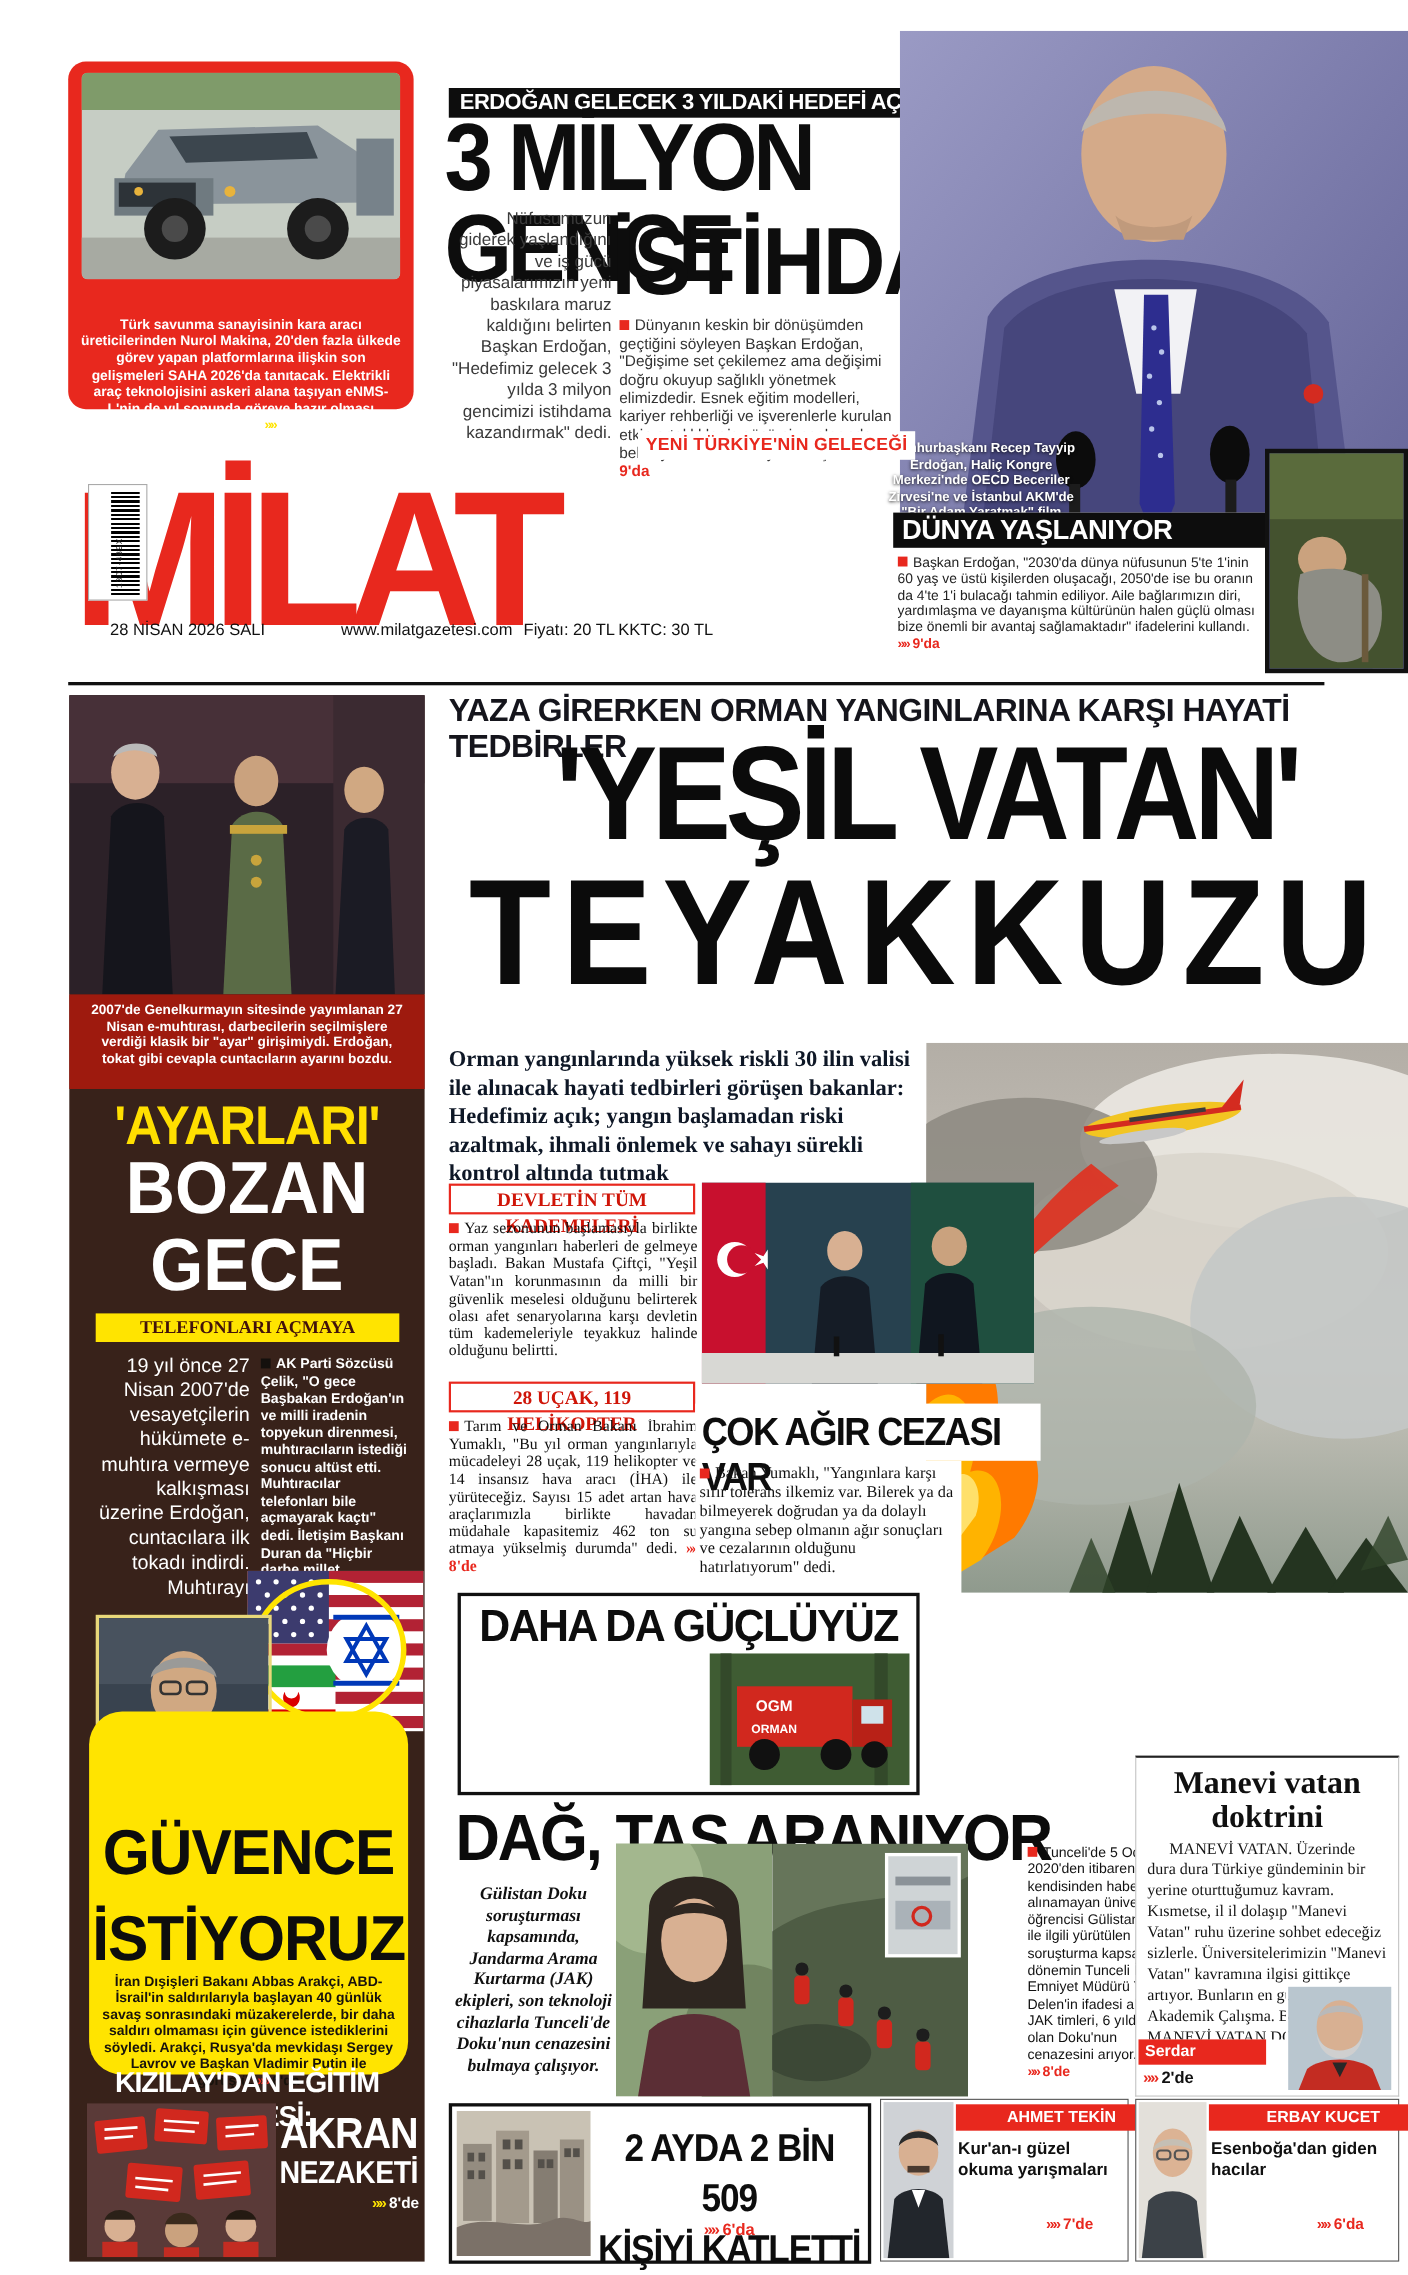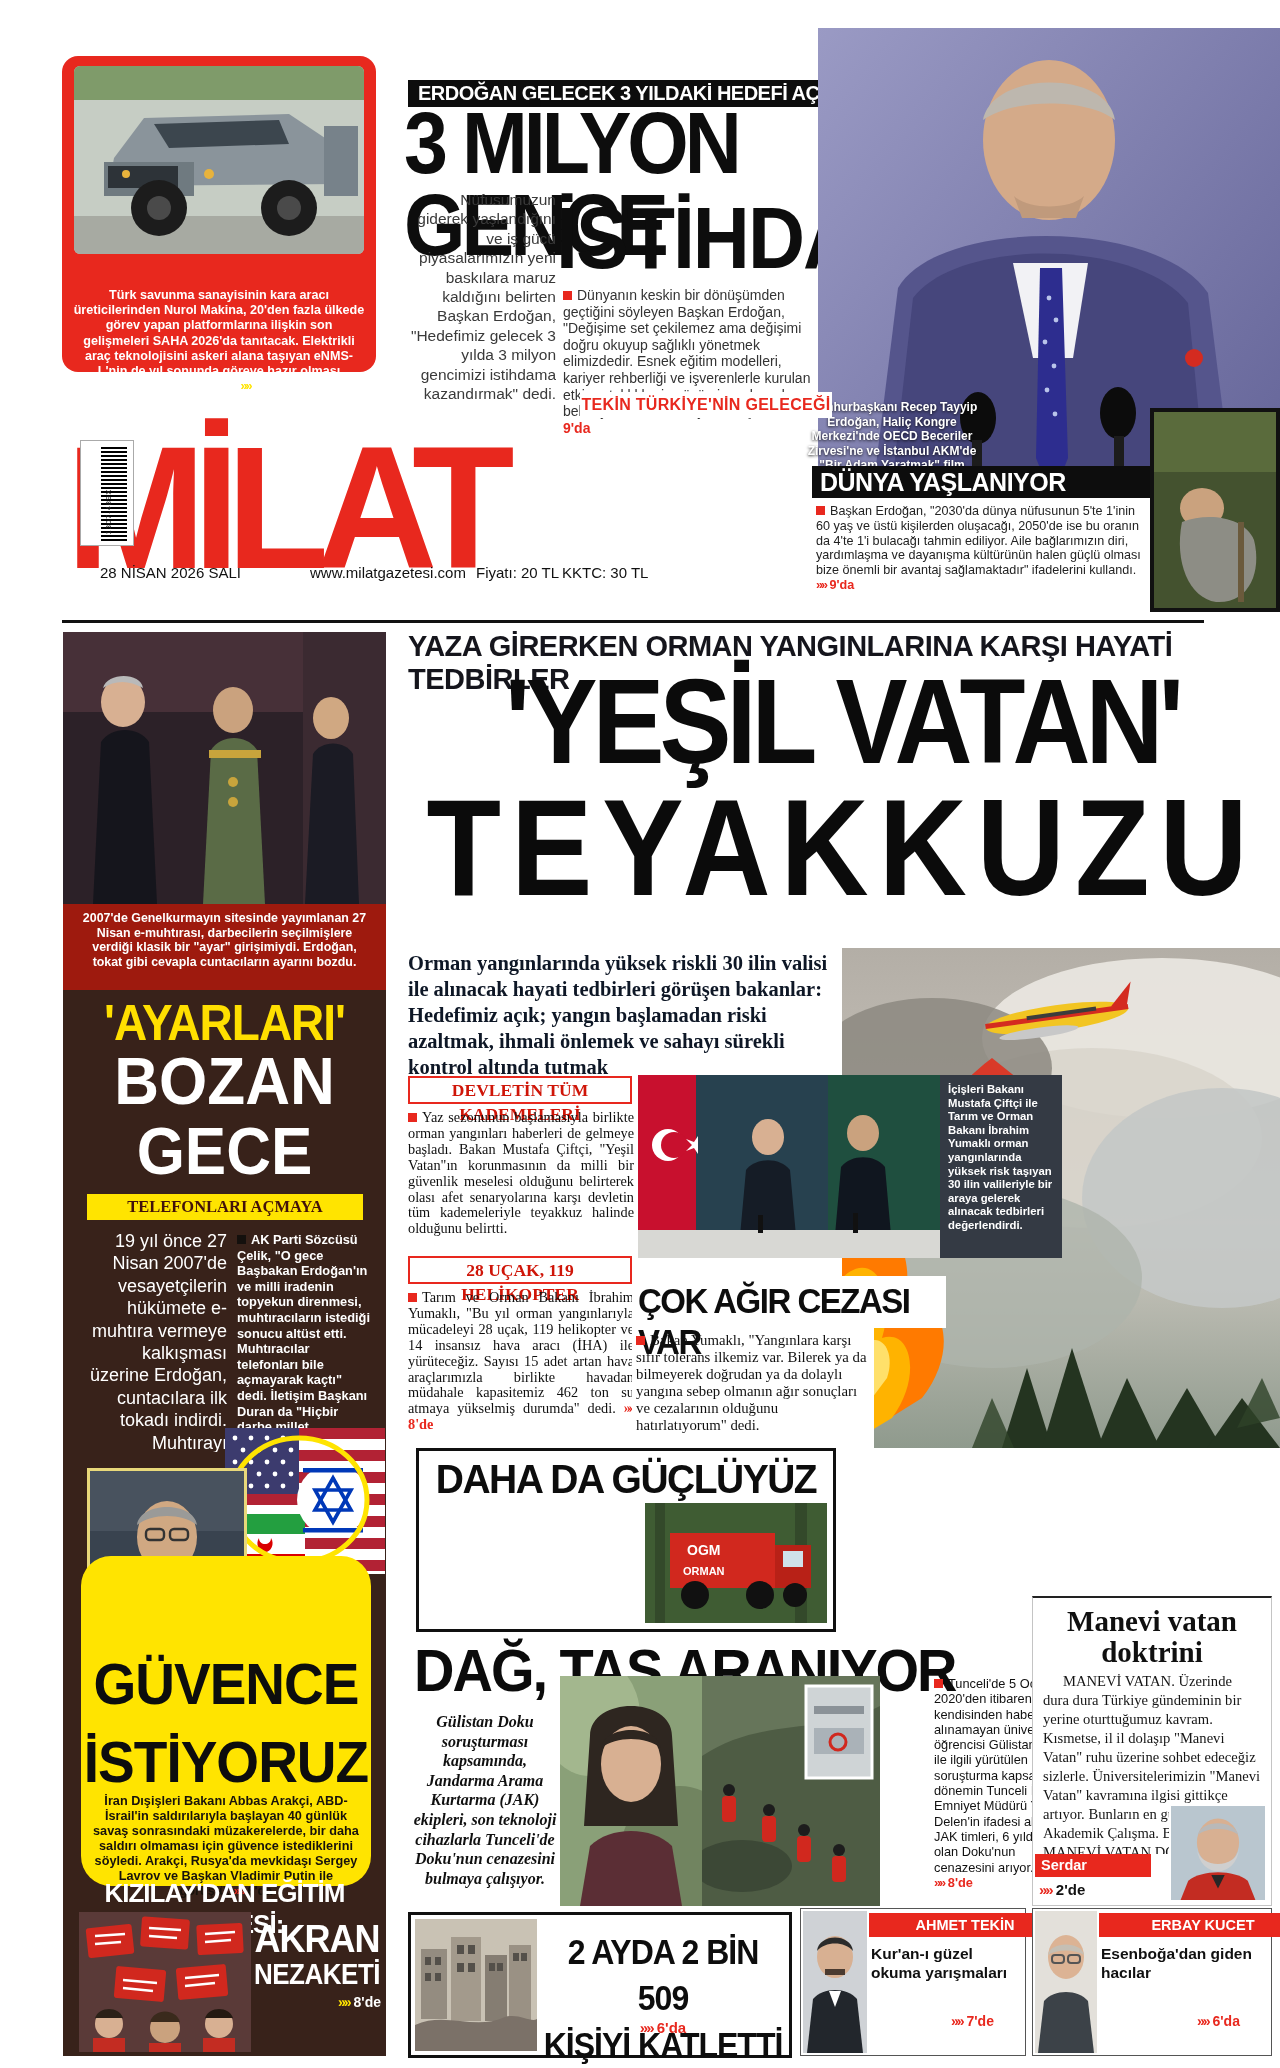--- a/index.html
+++ b/index.html
@@ -217,21 +217,21 @@
       <path d="M28,110 C20,150 35,186 62,190 C95,192 108,160 100,128 C90,105 55,100 28,110Z" fill="#8d8d85"></path>
       <rect x="84" y="110" width="6" height="80" fill="#6b5a3c"></rect>
     </svg>
   </div>
 
   <div class="abs" id="logo">MİLAT</div>
   <div class="abs" id="barcode">
     <div class="abs" id="bcStripes"></div>
     <div class="abs" id="bcText">1307-489X</div>
   </div>
-  <div class="abs" id="tagline">TEKİN TÜRKİYE'NİN GELECEĞİ</div>
+  <div class="abs" id="tagline">YENİ TÜRKİYE'NİN GELECEĞİ</div>
   <div class="abs dateitem" style="left:100px;">28 NİSAN 2026 SALI</div>
   <div class="abs dateitem" style="left:310px;">www.milatgazetesi.com</div>
   <div class="abs dateitem" style="left:476px;">Fiyatı: 20 TL</div>
   <div class="abs dateitem" style="left:562px;">KKTC: 30 TL</div>
   <div class="abs" id="mastRule"></div>
 
   <div class="abs hide" id="wfKicker">YAZA GİRERKEN ORMAN YANGINLARINA KARŞI HAYATİ TEDBİRLER</div>
   <div class="abs" id="wfH1">'YEŞİL VATAN'</div>
   <div class="abs" id="wfH2">TEYAKKUZU</div>
 
@@ -298,21 +298,20 @@
       <polygon points="48,64 54,70 48,76 56,73 60,79 60,61 56,67" fill="#fff"></polygon>
       <ellipse cx="130" cy="62" rx="16" ry="18" fill="#d8b092"></ellipse>
       <path d="M100,183 L108,95 C118,82 142,82 152,95 L160,183 Z" fill="#151c26"></path>
       <ellipse cx="225" cy="58" rx="16" ry="18" fill="#caa27e"></ellipse>
       <path d="M195,183 L203,92 C213,79 237,79 247,92 L255,183 Z" fill="#10161f"></path>
       <rect y="155" width="302" height="28" fill="#d8d8d4"></rect>
       <rect x="120" y="140" width="5" height="18" fill="#111"></rect>
         <rect x="215" y="138" width="5" height="20" fill="#111"></rect>
     </svg>
   </div>
-  <div class="abs hide" id="minCaption">İçişleri Bakanı Mustafa Çiftçi ile Tarım ve Orman Bakanı İbrahim Yumaklı orman yangınlarında yüksek risk taşıyan 30 ilin valileriyle bir araya gelerek alınacak tedbirleri değerlendirdi.</div>
 
   <div class="abs" id="penPatch1"></div>
   <div class="abs" id="penPatch2"></div>
   <div class="abs" id="penTitle">ÇOK AĞIR CEZASI VAR</div>
   <div class="abs hide" id="penBody">
     <span class="sq"></span><span>Bakan Yumaklı, "Yangınlara karşı sıfır tolerans ilkemiz var. Bilerek ya da bilmeyerek doğrudan ya da dolaylı yangına sebep olmanın ağır sonuçları ve cezalarının olduğunu hatırlatıyorum" dedi.</span>
   </div>
 
   <div class="abs" id="strongBox">
     <div class="abs" id="strongTitle">DAHA DA GÜÇLÜYÜZ</div>

